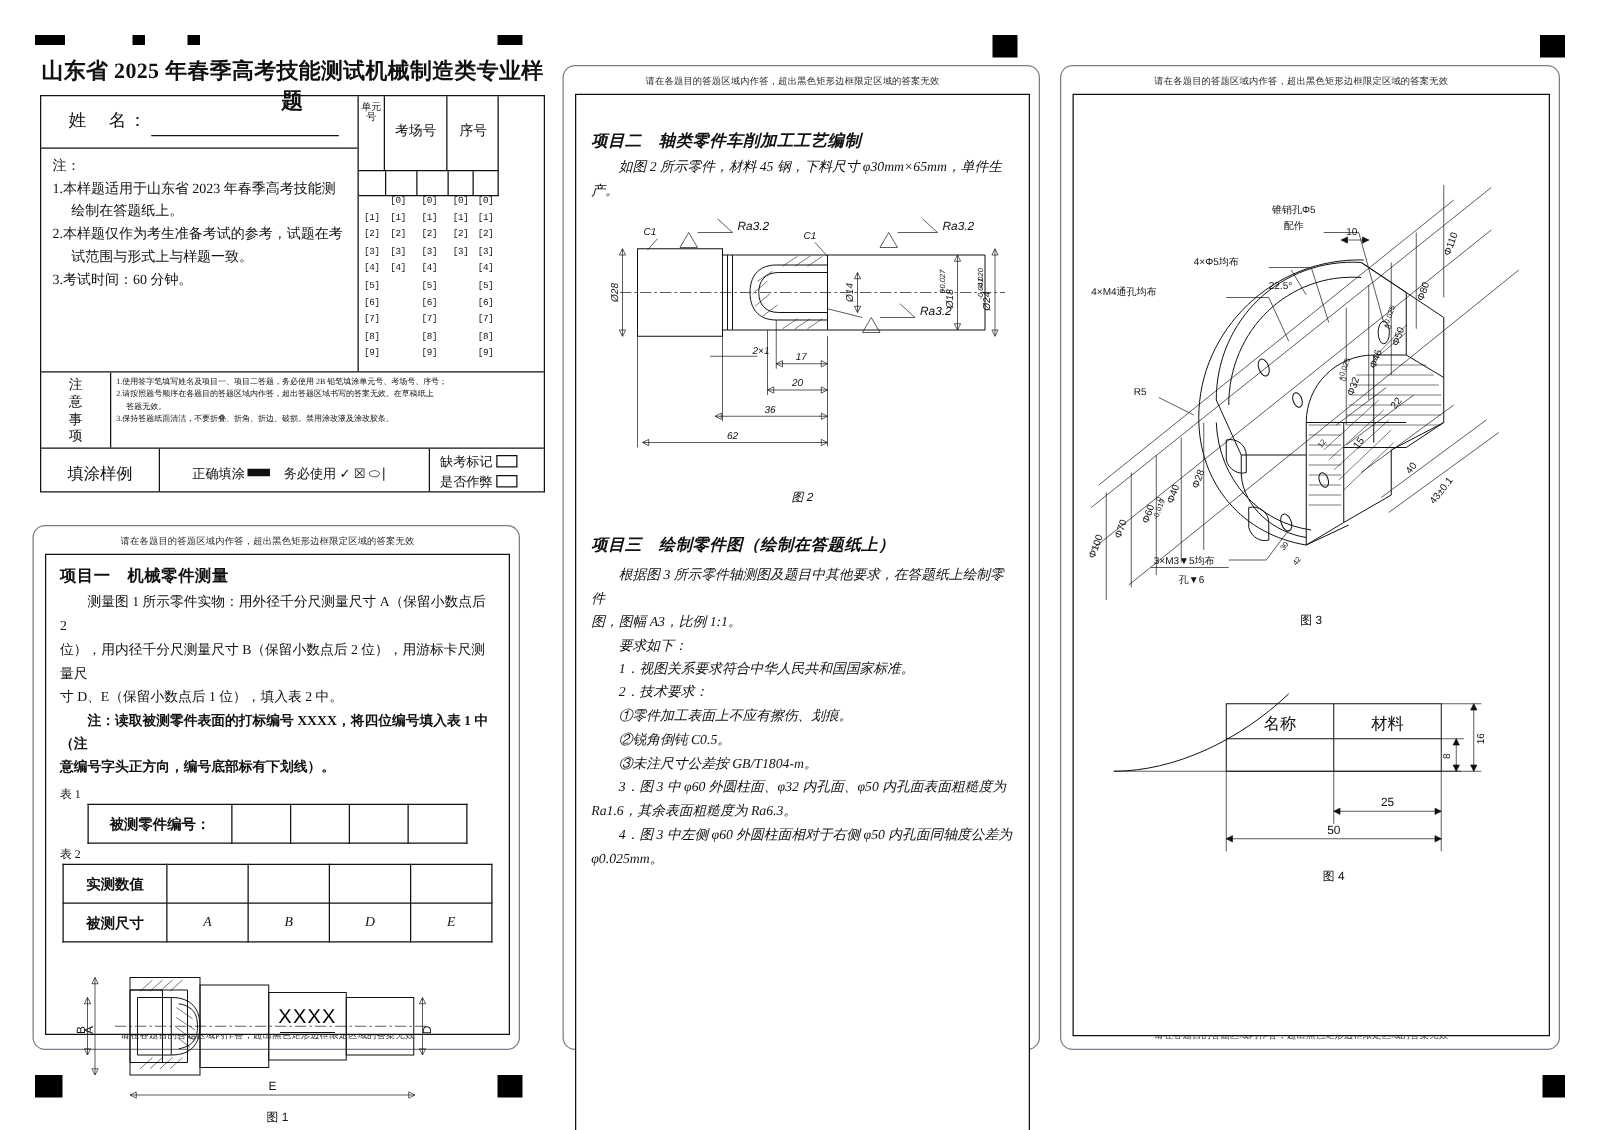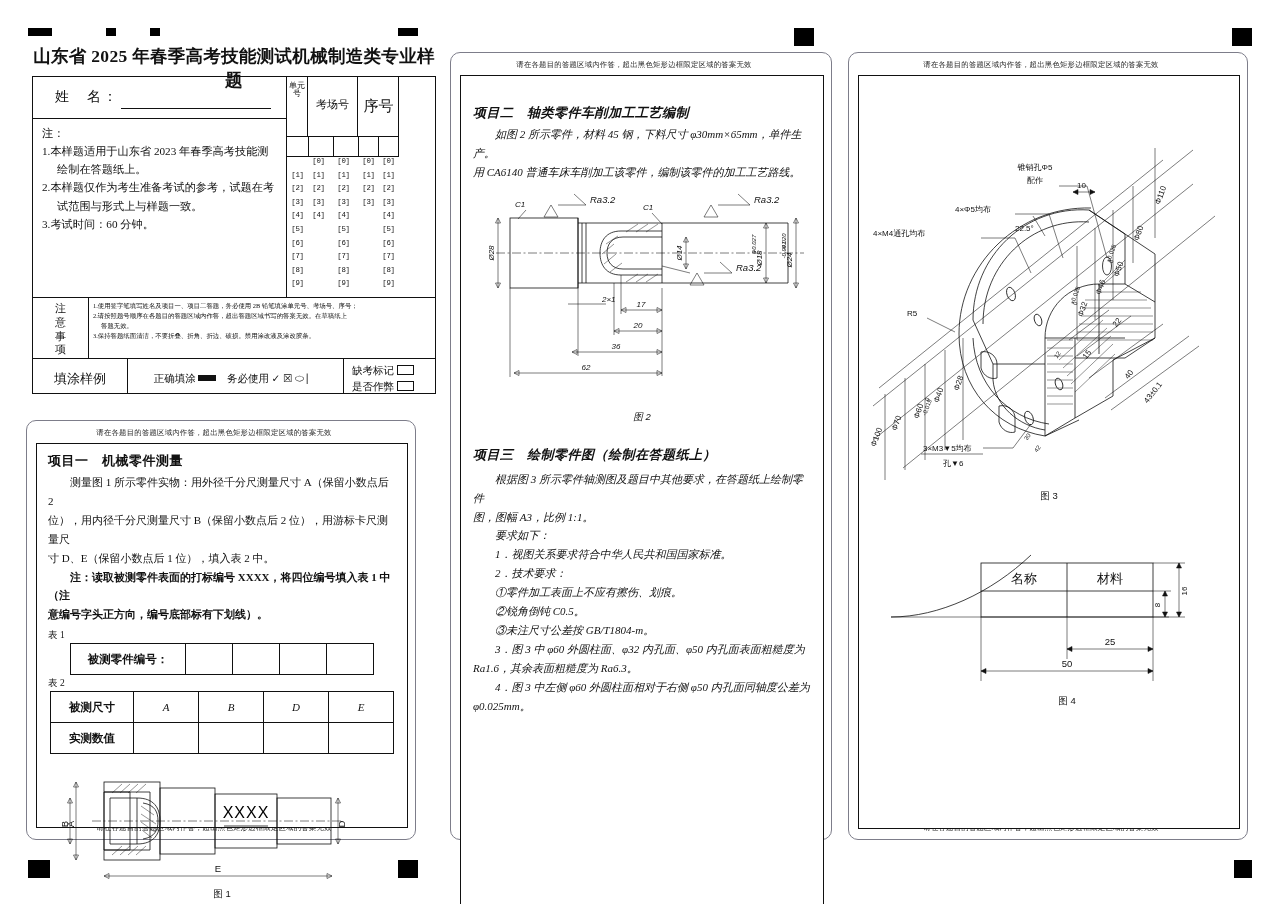--- a/index.html
+++ b/index.html
@@ -34,21 +34,21 @@
   .cv-name span{position:absolute;left:22px;top:11px;font-size:14px;letter-spacing:2px;}
   .cv-name .rule{position:absolute;left:88px;top:31px;width:150px;border-bottom:1.3px solid #111;}
   .cv-notes{position:absolute;left:0;top:42px;right:0;bottom:0;padding:5px 8px 0 9px;box-sizing:border-box;font-size:11.2px;line-height:1.62;}
   .cv-notes .ln{white-space:nowrap;}
   .cv-notes .ind{padding-left:15px;}
 
   .cv-grid{position:absolute;left:254px;top:0;width:150px;height:220px;box-sizing:border-box;}
   .cg-head{position:absolute;left:0;top:0;width:112px;height:60px;border-bottom:1.3px solid #111;border-right:1.3px solid #111;box-sizing:border-box;}
   .cg-h1{position:absolute;left:0;top:0;width:21px;height:100%;border-right:1.2px solid #111;box-sizing:border-box;font-size:8px;line-height:1.05;text-align:center;padding-top:5px;}
   .cg-h2{position:absolute;left:21px;top:0;width:50px;height:100%;border-right:1.2px solid #111;box-sizing:border-box;font-size:11px;text-align:center;padding-top:20px;}
-  .cg-h3{position:absolute;left:71px;top:0;width:41px;height:100%;box-sizing:border-box;font-size:15px;text-align:center;padding-top:20px;}
+  .cg-h3{position:absolute;left:71px;top:0;width:41px;height:100%;box-sizing:border-box;font-size:11px;text-align:center;padding-top:20px;}
   .cg-blank{position:absolute;left:0;top:60px;width:112px;height:20px;border-bottom:1.3px solid #111;border-right:1.3px solid #111;box-sizing:border-box;}
   .cg-blank i{position:absolute;top:0;height:100%;border-left:1.1px solid #111;}
   .cg-digits{position:absolute;left:0;top:81px;width:112px;height:138px;font-size:7.4px;line-height:1;letter-spacing:-.3px;
     font-family:"Liberation Mono","DejaVu Sans Mono",monospace;}
   .dgrow{position:absolute;left:0;width:112px;height:13.6px;}
   .dgcell{position:absolute;width:21px;text-align:center;}
 
   .cv-attn{position:absolute;left:0;top:220px;right:0;height:62px;border-top:1.4px solid #111;border-bottom:1.4px solid #111;box-sizing:border-box;}
   .cv-attn .lbl{position:absolute;left:0;top:0;width:56px;height:100%;border-right:1.3px solid #111;box-sizing:border-box;
       font-size:11px;text-align:center;line-height:1.25;padding-top:4px;}
@@ -260,32 +260,32 @@
           <td style="width:44px;"></td>
           <td style="width:44px;"></td>
         </tr>
       </tbody>
         </table>
 
       <div class="tcap">表 2</div>
       <table class="grid" style="margin:0 auto;">
         <tbody>
             <tr>
+          <td style="height:28px;font-weight:bold;font-size:11.5px;">实测数值</td>
+          <td></td>
+          <td></td>
+          <td></td>
+          <td></td>
+        </tr>
+        <tr>
           <td style="width:80px;height:28px;font-weight:bold;font-size:11.5px;">被测尺寸</td>
           <td style="width:62px;" class="it">A</td>
           <td style="width:62px;" class="it">B</td>
           <td style="width:62px;" class="it">D</td>
           <td style="width:62px;" class="it">E</td>
-        </tr>
-        <tr>
-          <td style="height:28px;font-weight:bold;font-size:11.5px;">实测数值</td>
-          <td></td>
-          <td></td>
-          <td></td>
-          <td></td>
         </tr>
       </tbody>
         </table>
     </div>
 
     <svg width="360" height="130" viewBox="0 0 360 130" style="margin:6px auto 0 auto;">
 
       <rect x="118" y="28" width="55" height="66" class="ln"></rect>
       <rect x="62" y="22" width="56" height="78" class="ln"></rect>
       <rect x="173" y="34" width="62" height="54" class="ln"></rect>
@@ -331,21 +331,20 @@
 </div>
 
 <div class="panel" id="p2">
   <div class="panel-hdr">请在各题目的答题区域内作答，超出黑色矩形边框限定区域的答案无效</div>
   <div class="panel-ftr">请在各题目的答题区域内作答，超出黑色矩形边框限定区域的答案无效</div>
   <div class="inner-box">
     <div style="padding:28px 12px 0 12px;">
       <div class="sec-title">项目二　轴类零件车削加工工艺编制</div>
       <div class="ptext" style="margin-top:3px;">
         <div class="p">如图 2 所示零件，材料 45 钢，下料尺寸 φ30mm×65mm，单件生产。</div>
-        <div>用 CA6140 普通车床车削加工该零件，编制该零件的加工工艺路线。</div>
       </div>
     </div>
 
     <svg width="352" height="225" viewBox="0 0 352 225" style="margin:4px auto 0 auto;">
 
       <rect x="44" y="32" width="68" height="70" class="ln"></rect>
 
       <path class="ln" d="M112 37 L322 37 M112 97 L322 97 M322 37 L322 97"></path>
       <path class="ln" d="M112 32 L112 102"></path>
 

